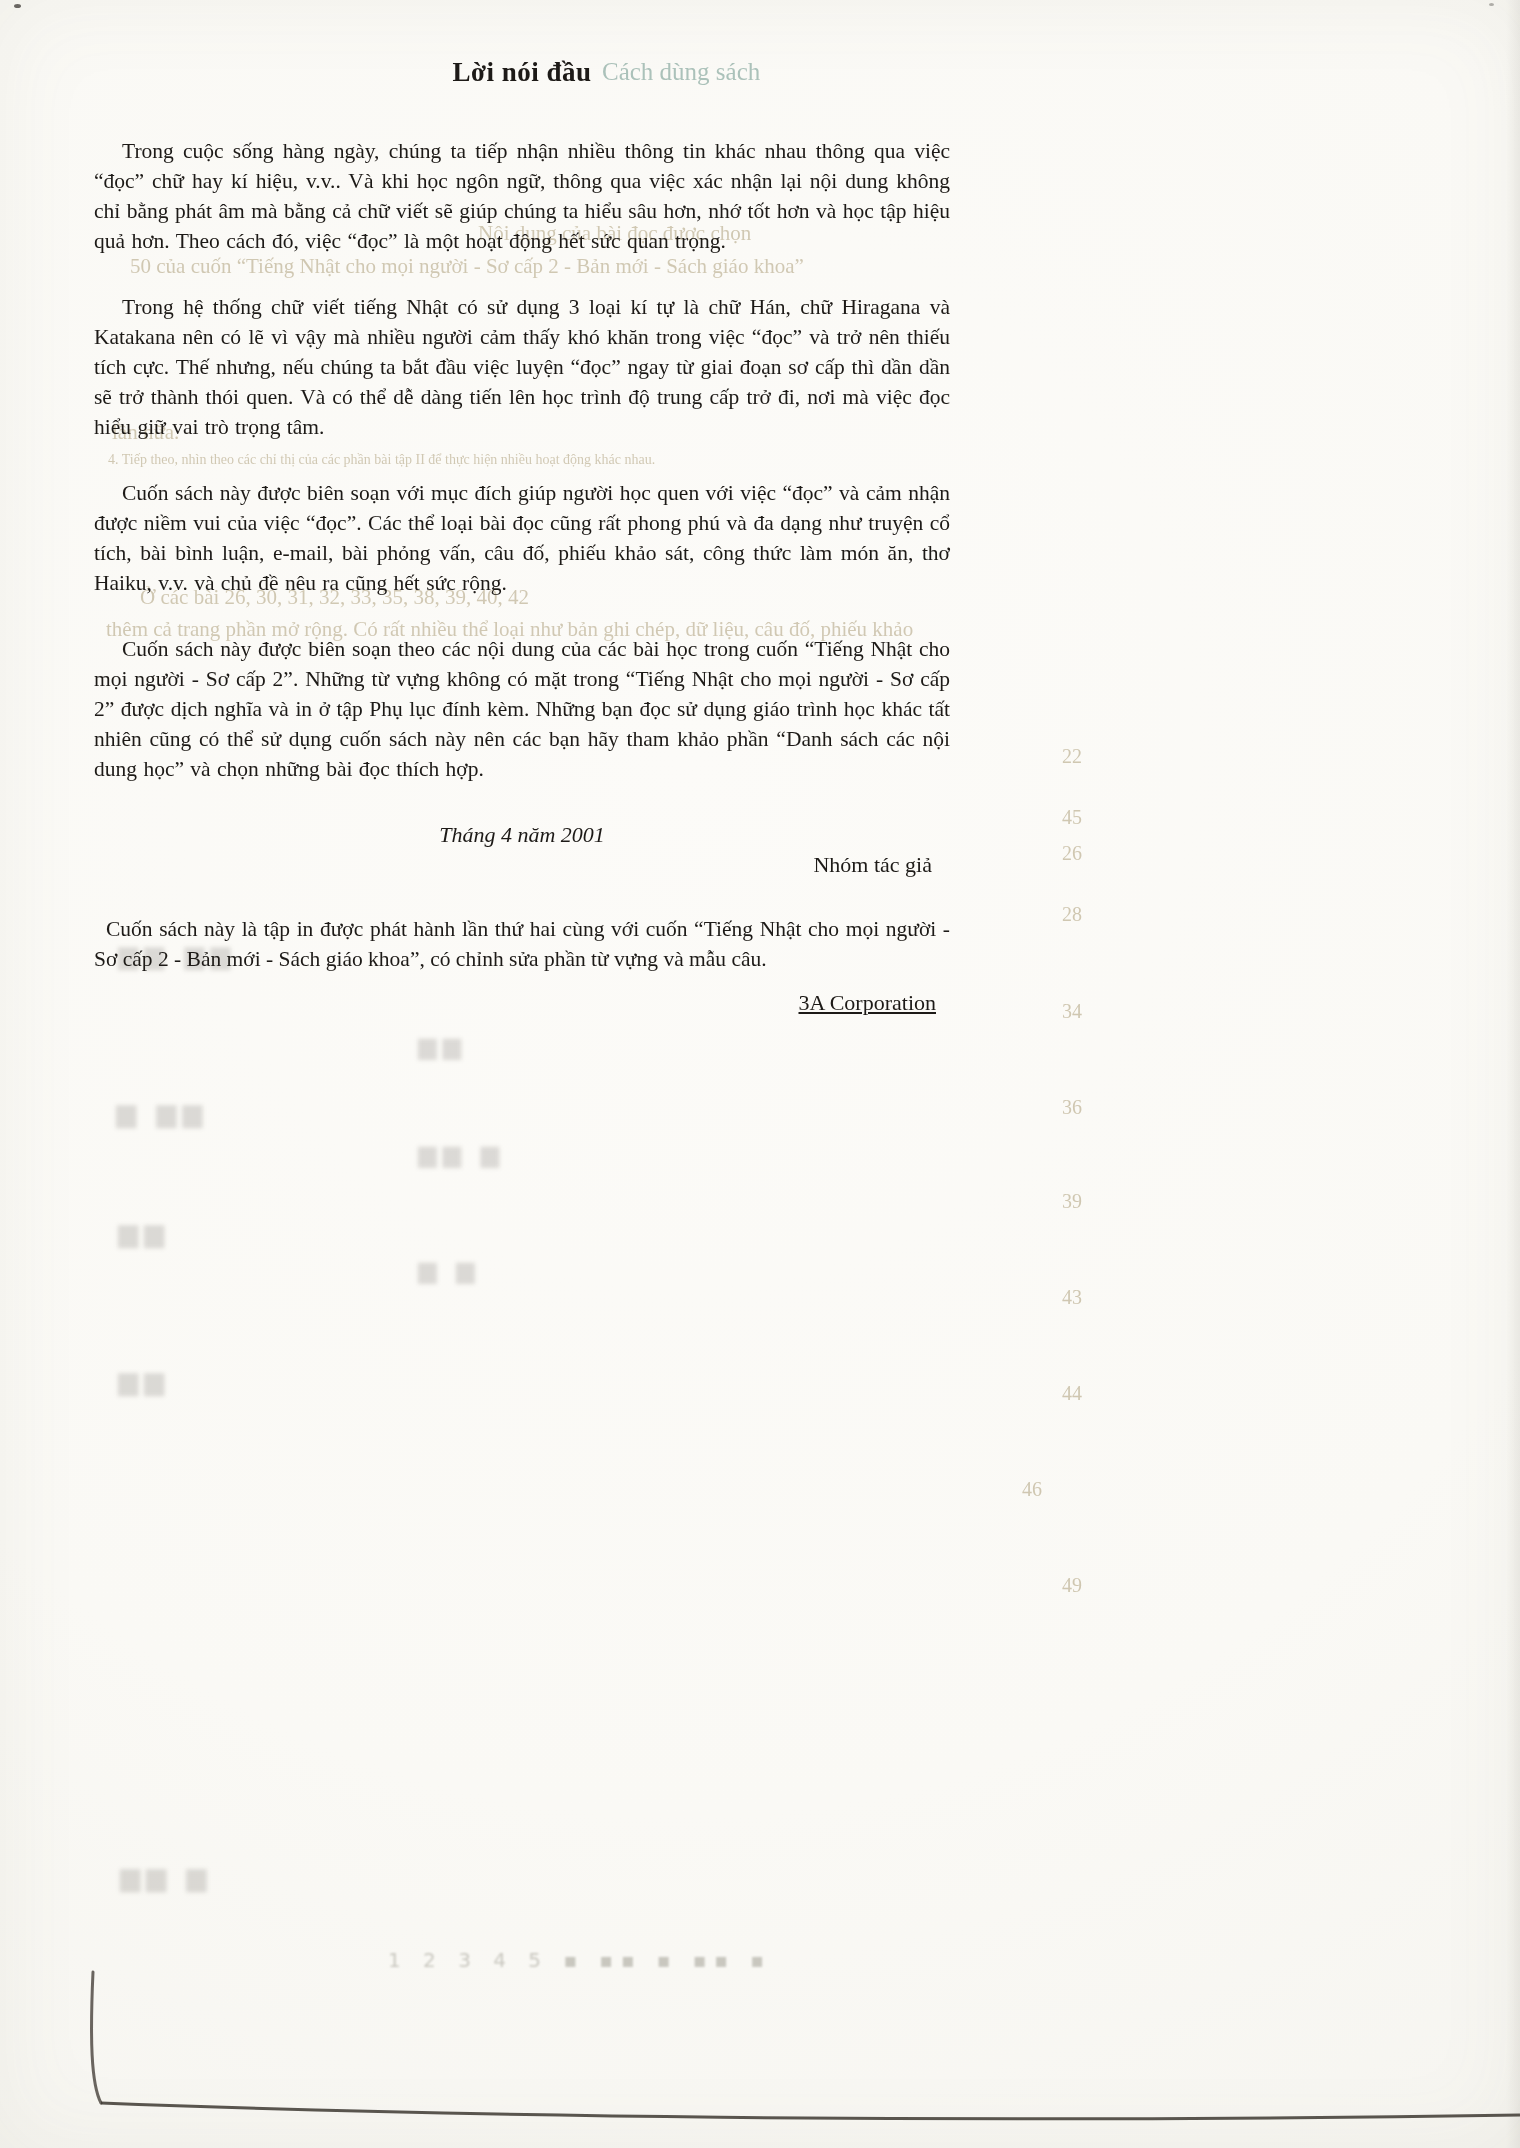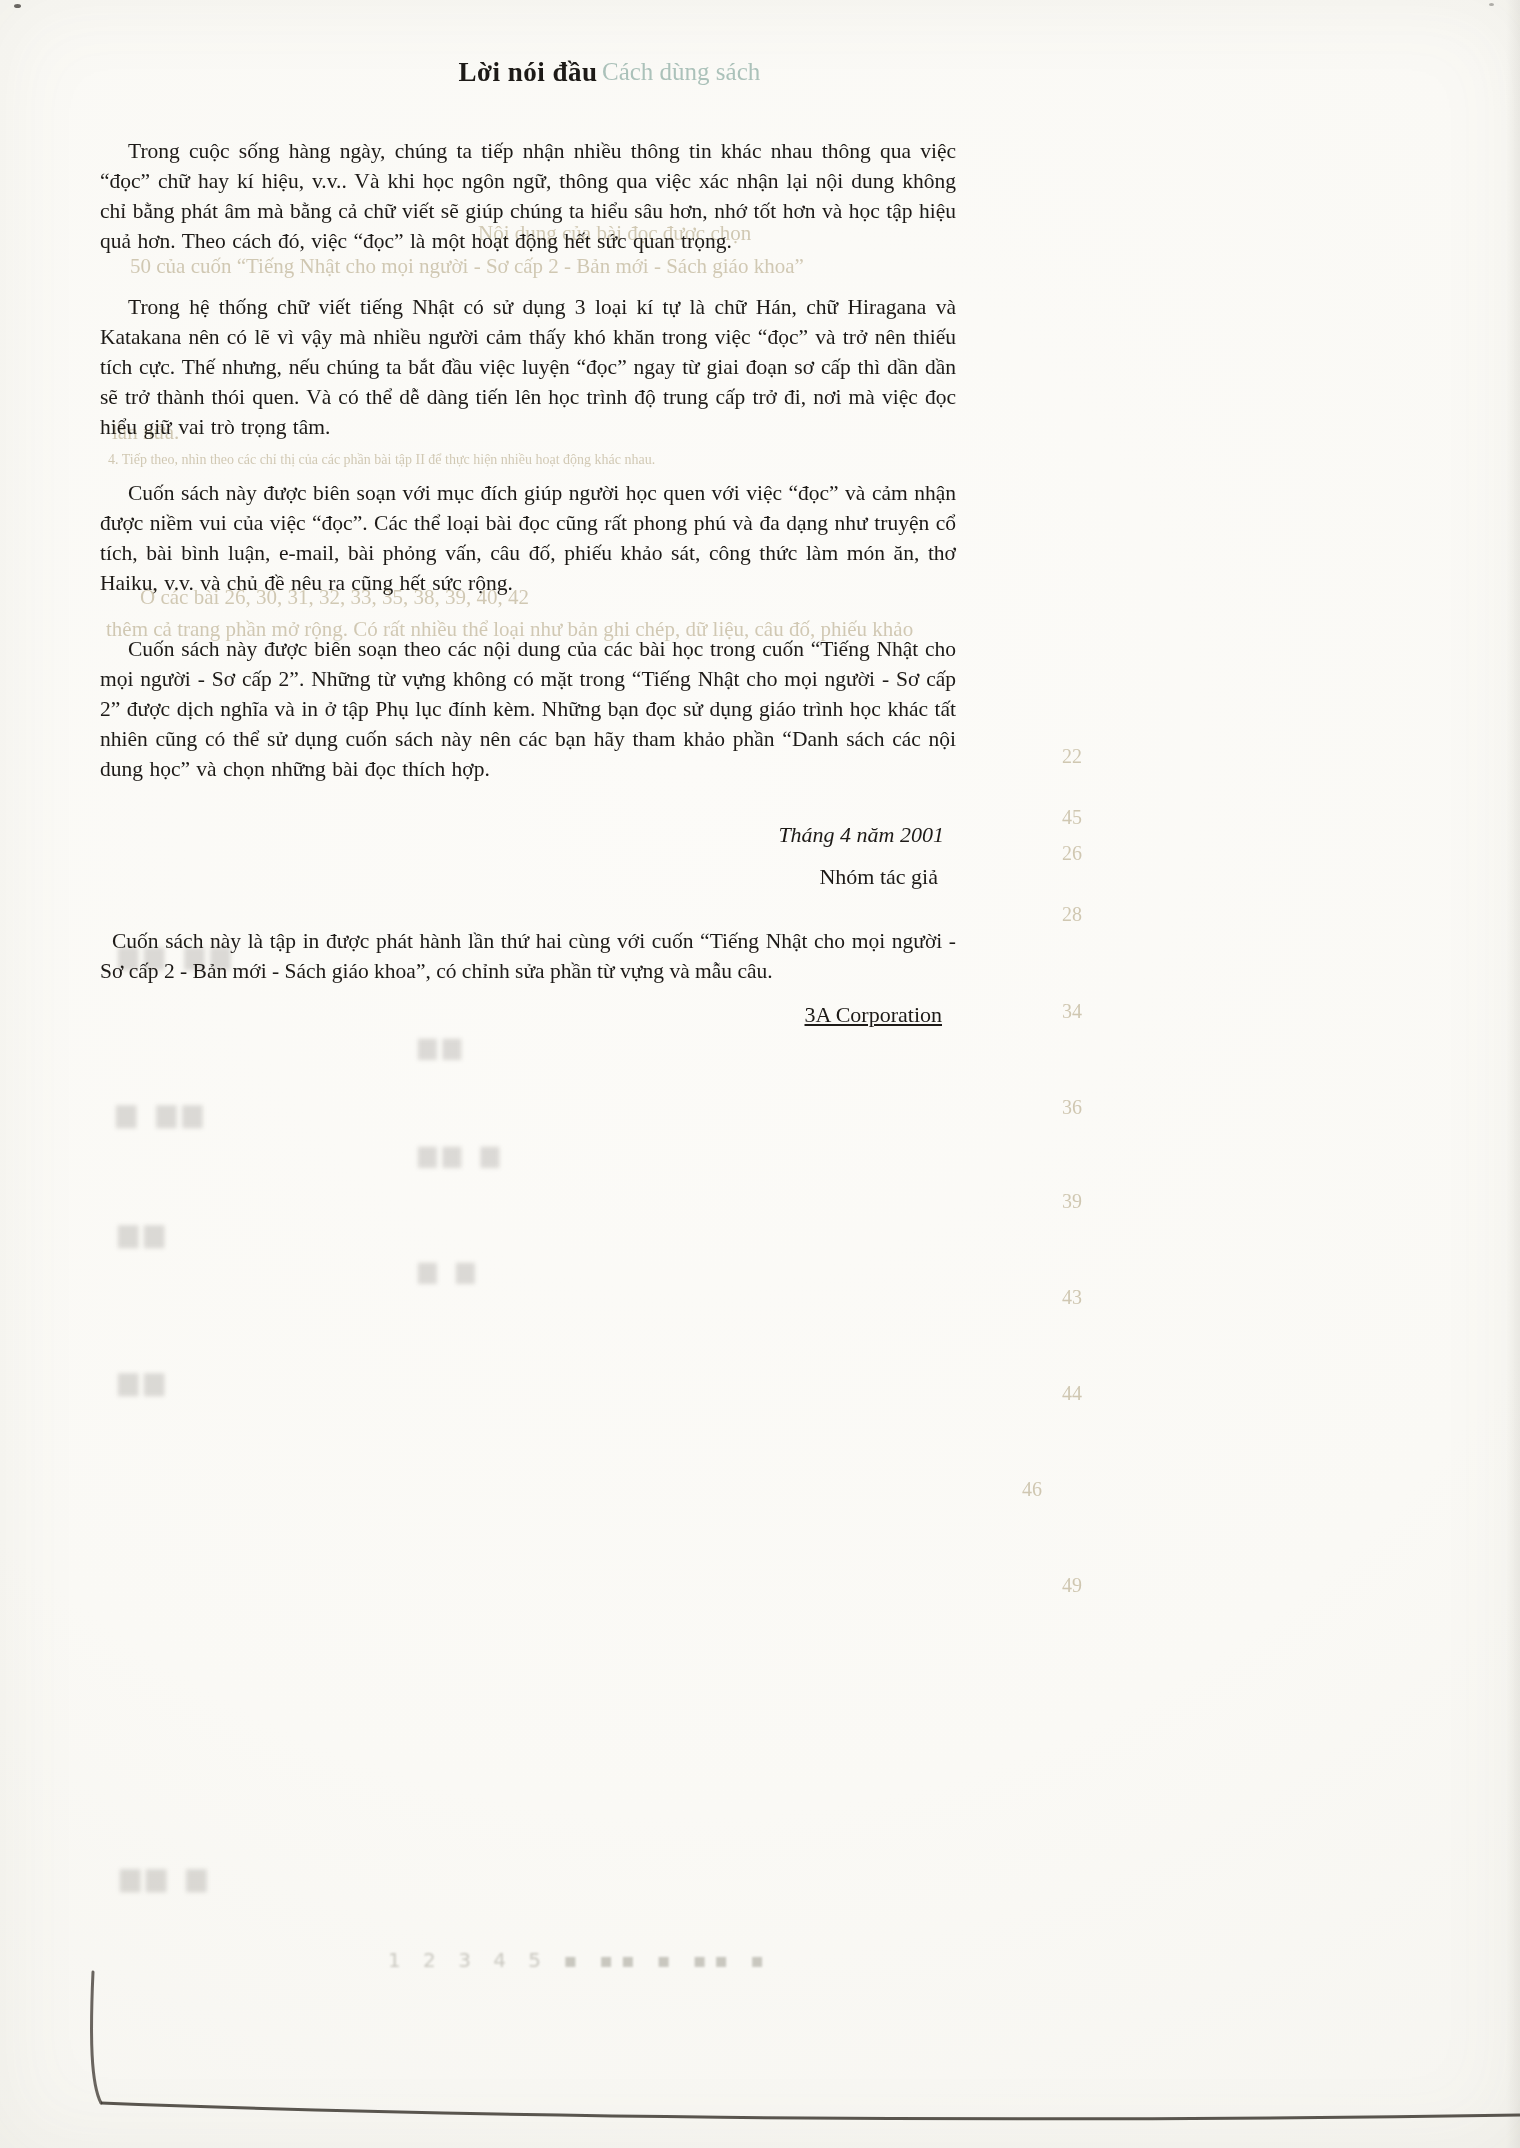--- a/index.html
+++ b/index.html
@@ -17,35 +17,35 @@
   }
   .right-edge-shade {
     position: absolute; top: 0; right: 0; width: 14px; height: 100%;
     background: linear-gradient(to right, rgba(0,0,0,0) 0%, rgba(80,75,65,0.07) 100%);
   }
   .speck { position: absolute; background: #2f2b26; border-radius: 50%; }
   .speck1 { left: 14px; top: 4px; width: 7px; height: 4px; opacity: .7; }
   .speck2 { left: 1489px; top: 3px; width: 5px; height: 3px; opacity: .35; }
 
   .content {
-    position: absolute; left: 100px; top: 56px; width: 856px;
+    position: absolute; left: 94px; top: 56px; width: 856px;
     color: #1d1a17;
   }
   .doc-title {
     text-align: center; font-size: 27px; font-weight: bold;
     letter-spacing: 0.5px; margin: 0 0 48px 0; line-height: 32px;
   }
   p.body-par {
     font-size: 21.5px; line-height: 30px; text-align: justify;
     text-indent: 28px; margin: 0 0 36px 0;
     word-spacing: 1px;
   }
   .date-line {
-    text-align: right; font-style: italic; font-size: 22px;
-    line-height: 30px; margin: 12px;
+    text-align: center; font-style: italic; font-size: 22px;
+    line-height: 30px; margin: 0;
   }
   .signature-line {
     text-align: right; font-size: 22px; line-height: 30px;
     margin: 0 18px 34px 0;
   }
   p.edition-note {
     font-size: 21.5px; line-height: 30px; text-align: justify;
     text-indent: 12px; margin: 0;
   }
   .publisher-line {

